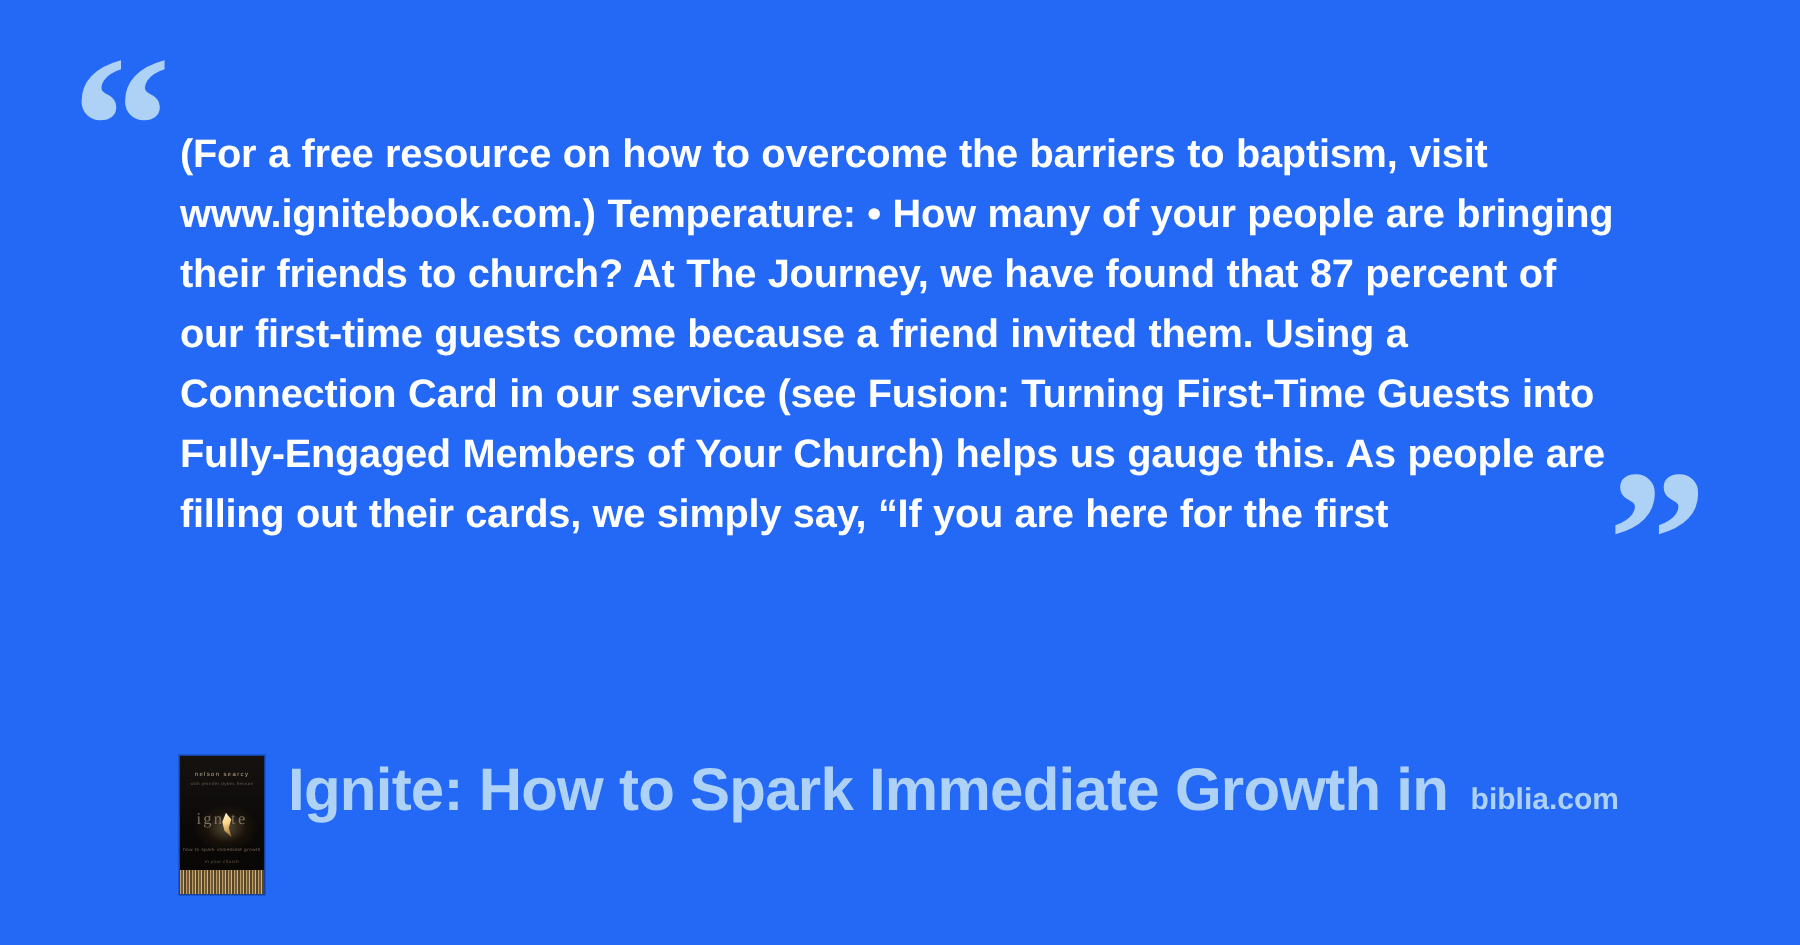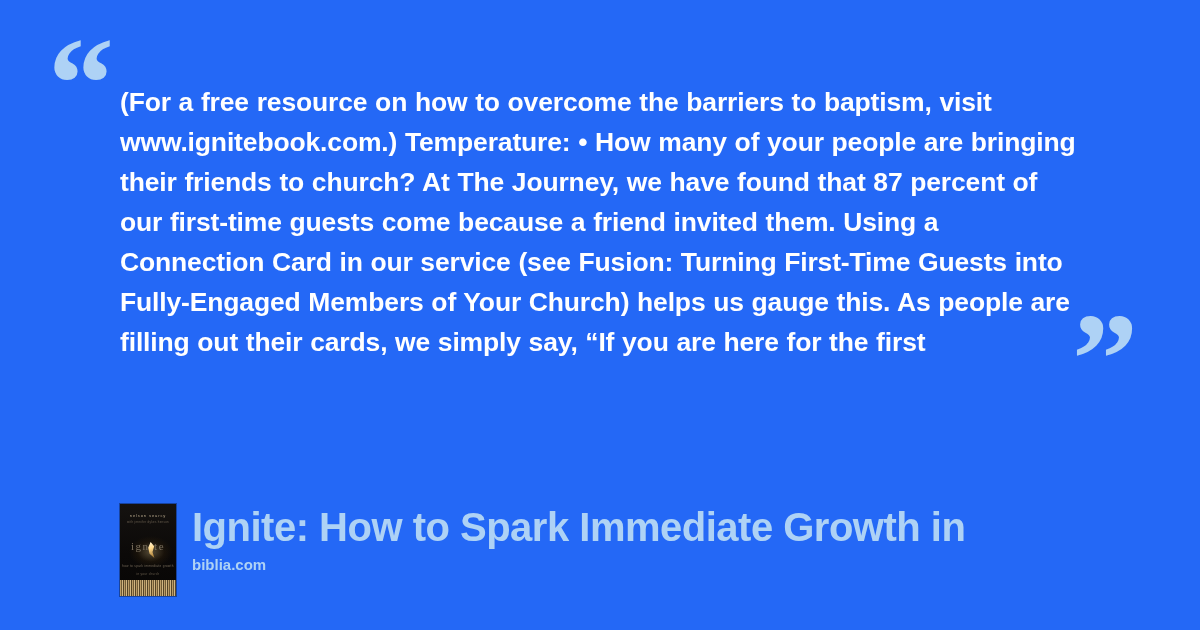--- a/index.html
+++ b/index.html
@@ -169,41 +169,41 @@
     background:
       repeating-linear-gradient(90deg,
         #caa96f 0px, #caa96f 1px,
         #7a6138 1px, #7a6138 2px,
         #e2c48c 2px, #e2c48c 3px,
         #5d4a2a 3px, #5d4a2a 4px);
     opacity: 0.92;
   }
   .footer-text {
     display: flex;
-    flex-direction: column;
+    flex-direction: row;
     justify-content: flex-start;
   }
   .book-title {
     color: #aed2f5;
     font-family: "Liberation Sans", sans-serif;
     font-weight: 700;
     font-size: 40px;
     line-height: 47px;
     letter-spacing: -0.5px;
     margin: 0;
     white-space: nowrap;
   }
   .site-name {
     color: #aed2f5;
     font-family: "Liberation Sans", sans-serif;
     font-weight: 700;
-    font-size: 15px;
+    font-size: 20px;
     line-height: 28px;
     letter-spacing: 0px;
-    margin: 0;
+    margin: 15px;
     white-space: nowrap;
   }
 </style>
 </head>
 <body>
 
 <div class="card">
 
   <div class="quote-block">
     <span class="quote-mark quote-mark-open">“</span>

